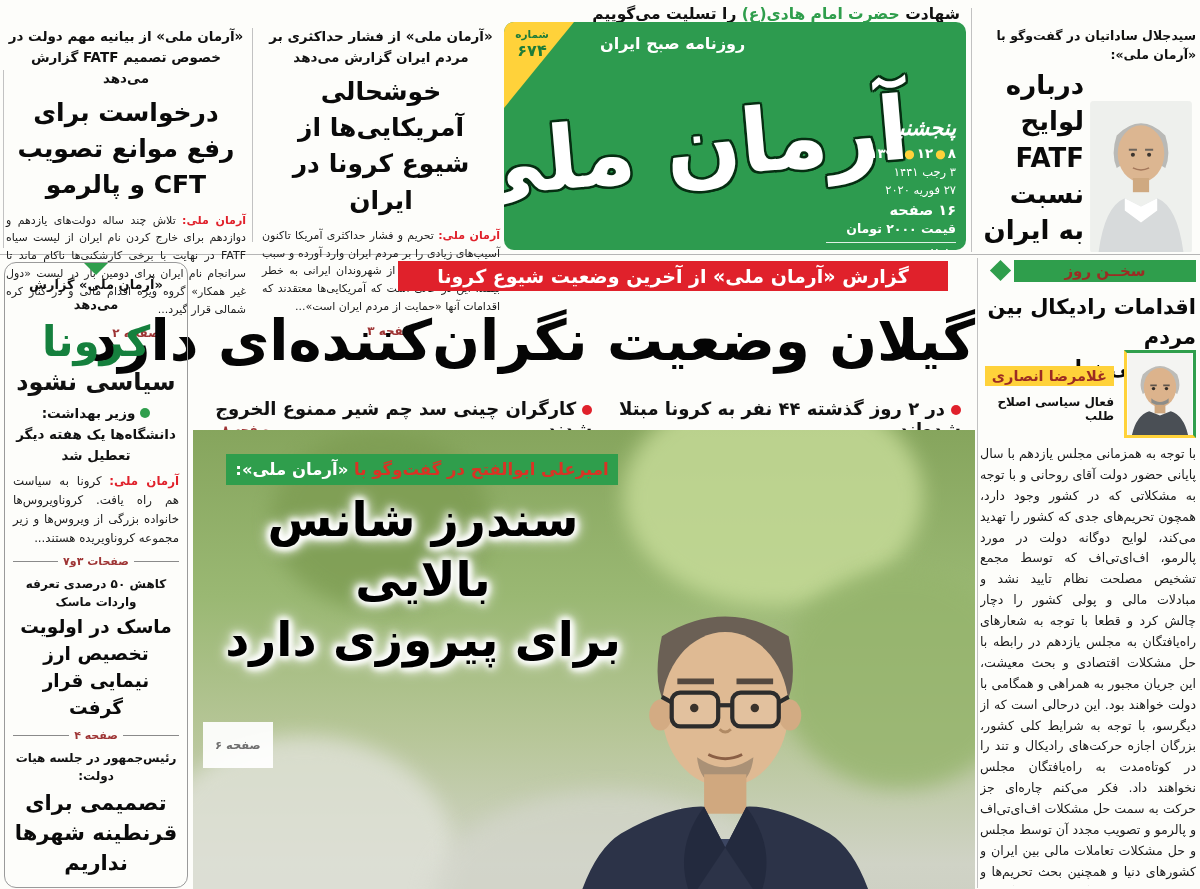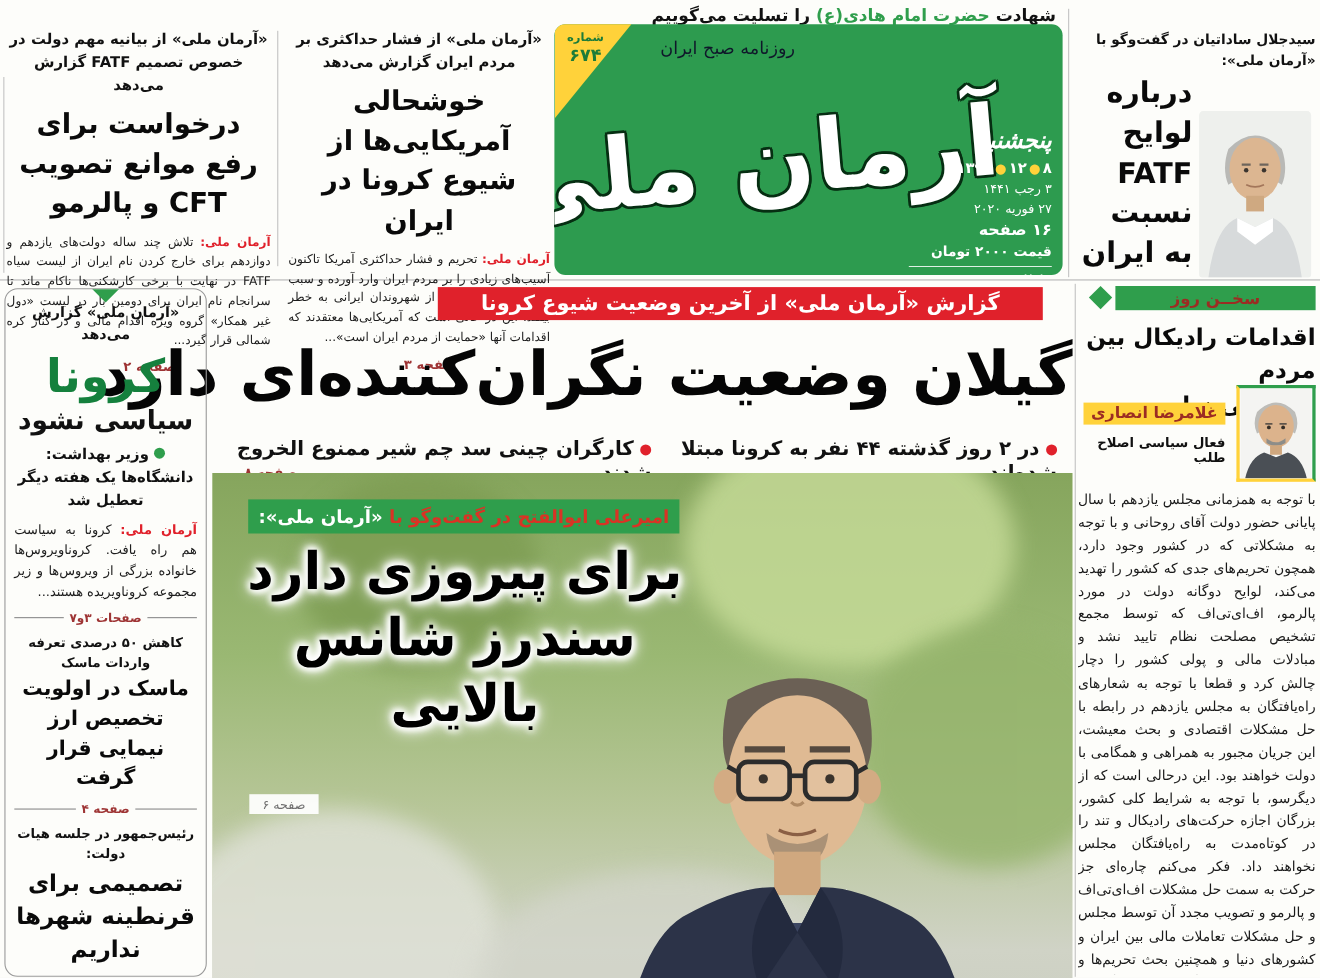--- a/index.html
+++ b/index.html
@@ -13,21 +13,21 @@
   .condolence .grn{color:#2f9e4c;}
 
   
   .masthead{position:absolute;left:504px;top:22px;width:462px;height:228px;background:#2d9b4f;
             border-radius:10px;overflow:hidden;}
   .issue-tri{position:absolute;top:0;left:0;width:70px;height:86px;background:#ffd23a;
              clip-path:polygon(0 0,100% 0,0 100%);}
   .issue-txt{position:absolute;top:6px;left:2px;width:52px;text-align:center;color:#1d7c39;line-height:1.2;}
   .issue-label{font-size:10.5px;font-weight:700;}
   .issue-num{font-size:16px;font-weight:900;}
-  .tagline{position:absolute;top:12px;left:96px;color:#0f172a;font-weight:400;font-size:16px;}
+  .tagline{position:absolute;top:12px;left:96px;color:#ffffff;font-weight:700;font-size:16px;}
   .logo{position:absolute;top:30px;left:8px;width:340px;height:190px;display:flex;align-items:center;justify-content:center;
         font-size:88px;font-weight:900;color:#fff;white-space:nowrap;transform:rotate(-5deg);
         text-shadow:2.5px 0 0 #062e12,-2.5px 0 0 #062e12,0 2.5px 0 #062e12,0 -2.5px 0 #062e12,
                     2px 2px 0 #062e12,-2px -2px 0 #062e12,2px -2px 0 #062e12,-2px 2px 0 #062e12;}
   .mh-info{position:absolute;top:94px;right:10px;width:130px;text-align:right;color:#fff;}
   .mh-weekday{font-size:21px;font-weight:900;margin-bottom:5px;font-style:italic;}
   .mh-date{font-size:13.5px;font-weight:700;}
   .mh-date .dot{color:#ffd23a;margin:0 2px;font-size:12px;}
   .mh-line{font-size:11.5px;margin-top:4px;font-weight:500;}
   .mh-pages{font-size:14.5px;font-weight:900;margin-top:5px;}
@@ -71,21 +71,21 @@
   .ph-kicker{position:absolute;left:33px;top:24px;width:392px;height:31px;background:#2f9e4c;text-align:center;
              line-height:31px;font-size:16.5px;font-weight:800;}
   .ph-kicker .nm{color:#d93325;}
   .ph-kicker .pp{color:#fff;}
   .ph-headline{position:absolute;left:12px;top:60px;width:436px;text-align:center;font-size:47px;font-weight:900;
                line-height:1.28;color:#000;
                text-shadow:0 0 7px #fff,0 0 7px #fff,0 0 14px #fff,0 0 18px #fff,2px 2px 8px #fff,-2px -2px 8px #fff;}
   .ph-subhead{position:absolute;left:30px;top:232px;width:400px;text-align:center;font-size:21px;font-weight:800;
               line-height:1.55;color:#101010;text-shadow:0 0 6px #fff,0 0 10px #fff,1px 1px 5px #fff;}
   .ph-page{position:absolute;left:10px;top:292px;background:rgba(255,255,255,.93);color:#6f6f6f;
-           font-size:11.5px;font-weight:400;padding:2px 12px;margin-left:24px;}
+           font-size:11.5px;font-weight:700;padding:16px 12px;}
 
   
   .srcol{position:absolute;right:4px;top:258px;width:216px;height:628px;}
   .sr-bar{position:absolute;top:2px;right:0;width:182px;height:22px;background:#2f9e4c;color:#9c2c23;
           font-size:15px;font-weight:900;text-align:center;line-height:22px;}
   .sr-diamond{position:absolute;top:5px;right:188px;width:15px;height:15px;background:#2f9e4c;transform:rotate(45deg);}
   .sr-headline{position:absolute;top:34px;right:0;width:100%;text-align:right;font-size:21px;font-weight:900;
                line-height:1.45;color:#0a0a0a;}
   .sr-photo{position:absolute;top:92px;right:0;width:66px;height:82px;border:3px solid #2f9e4c;background:#fff;
             overflow:hidden;border-bottom-color:#ffd23a;border-left-color:#ffd23a;}
@@ -219,22 +219,22 @@
       <path d="M118 174 L150 200 L182 174 L184 190 L150 212 L116 190Z" fill="#f4f5f6"></path>
       <path d="M145 196 L155 196 L160 242 L150 300 L140 242Z" fill="#3c4662"></path>
       <path d="M34 300 Q44 212 76 192 Q112 172 135 173 L150 202 L165 173 Q188 172 224 192 Q256 212 266 300 Z" fill="#2c3348"></path>
       <path d="M135 173 L150 202 L126 238 Q112 204 135 173Z" fill="#232a3e"></path>
       <path d="M165 173 L150 202 L174 238 Q188 204 165 173Z" fill="#232a3e"></path>
     </svg>
     <div class="ph-kicker">
       <span class="nm">امیرعلی ابوالفتح در گفت‌وگو با </span><span class="pp">«آرمان ملی»:</span>
     </div>
     <div class="ph-headline">
+      <div>سندرز شانس بالایی</div>
       <div>برای پیروزی دارد</div>
-      <div>سندرز شانس بالایی</div>
     </div>
     <div class="ph-page">صفحه ۶</div>
   </div>
 
   <div class="srcol">
     <div class="sr-bar">سخــن روز</div>
     <div class="sr-diamond"></div>
     <div class="sr-headline">
       <div>اقدامات رادیکال بین مردم</div>
       <div>جایگاهی ندارد</div>

